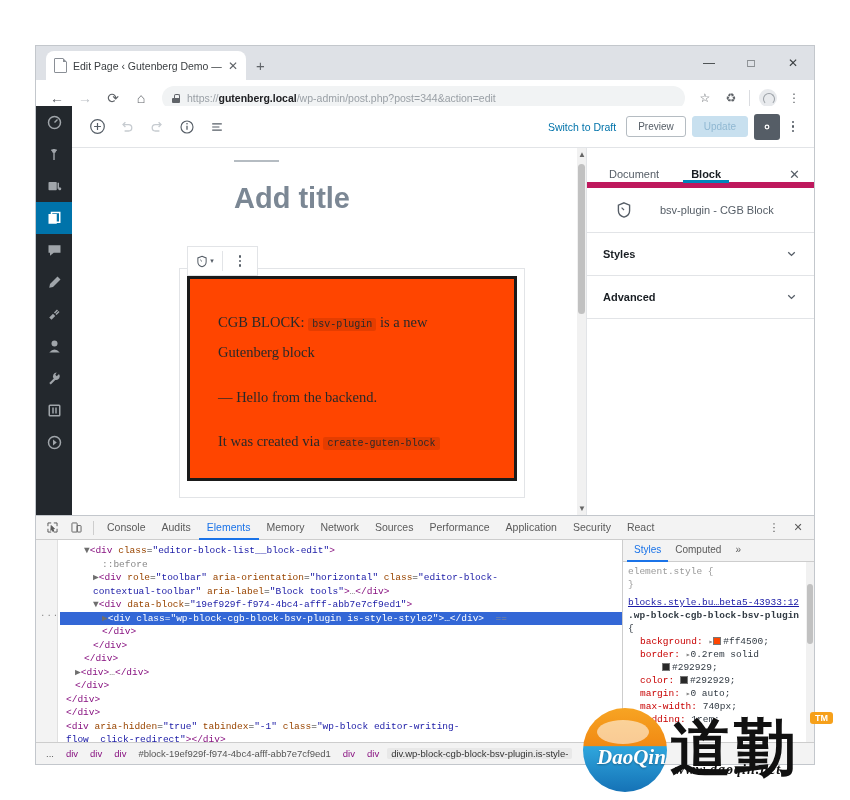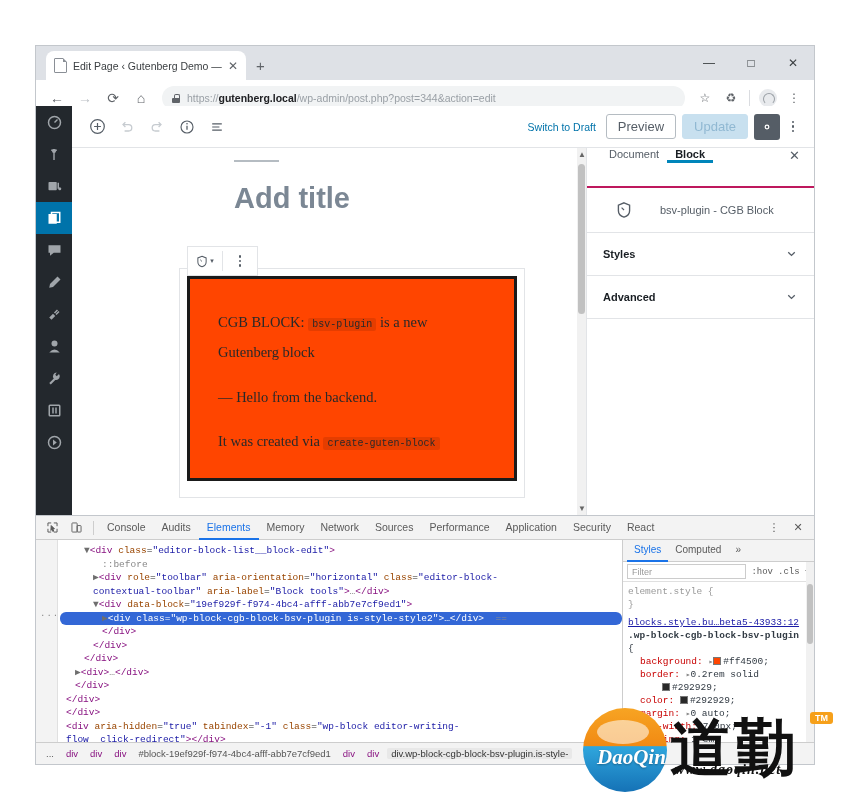--- a/index.html
+++ b/index.html
@@ -92,21 +92,21 @@
 
   
   .edhead { position:absolute; left:36px; right:0; top:60px; height:42px;
             background:#fff; border-bottom:1px solid #e2e4e7; display:flex;
             align-items:center; padding:0 10px; }
   .edico { width:30px; height:30px; display:flex; align-items:center;
            justify-content:center; color:#555d66; font-size:15px; }
   .edico.dim { color:#c6cbd0; }
   .hspacer { flex:1; }
   .lnkbtn { font-size:10.5px; color:#0073aa; padding:0 10px; }
-  .gbtn { font-size:13px; border:1px solid #b5bcc2; border-radius:3px;
+  .gbtn { font-size:10px; border:1px solid #b5bcc2; border-radius:3px;
           padding:4px 11px; color:#555d66; background:#fff; margin-right:6px; }
   .gbtn.prim { background:#c8e0ef; color:#90b8d2; border-color:#c8e0ef; }
   .sqbtn { width:26px; height:26px; background:#555d66; color:#fff;
            display:flex; align-items:center; justify-content:center;
            border-radius:3px; font-size:13px; margin-right:2px; }
   .dots3 { width:22px; display:flex; flex-direction:column; align-items:center;
            gap:2px; }
   .dots3 i { width:2.5px; height:2.5px; background:#555d66; border-radius:50%;
              display:block; }
 
@@ -140,22 +140,22 @@
             font-size:14.5px; color:#292929; line-height:2.1; }
   .bbtext code { font-family:"Liberation Mono", monospace; font-size:10px;
             background:rgba(0,0,0,.10); padding:1px 4px; border-radius:2px; }
   .bbtext p { margin-bottom:14px; }
   .blockframe { position:absolute; left:107px; top:120px; width:346px;
               height:230px; border:1px solid #e2e4e7; }
 
   
   .inspector { width:228px; background:#fff; border-left:1px solid #e2e4e7;
                position:relative; }
-  .instabs { height:40px; border-bottom:2px solid #be185d; display:flex;
-             align-items:flex-start; padding:0 14px; }
+  .instabs { height:40px; border-bottom:6px solid #be185d; display:flex;
+             align-items:flex-end; padding:0 14px;gap:16px; }
   .instab { display:flex; align-items:center; font-size:11px; color:#555d66;
             padding:0 8px; border-bottom:3px solid transparent;
             margin-bottom:-1px; }
   .instab.active { color:#191e23; font-weight:600; border-bottom-color:#0085ba; }
   .insx { margin-left:auto; display:flex; align-items:center; color:#555d66;
           font-size:13px; padding-left:6px; }
   .insrow { height:45px; border-bottom:1px solid #e2e4e7; display:flex;
             align-items:center; padding:0 29px; gap:28px; }
   .insrow .lbl { font-size:11px; color:#555d66; }
   .inspanel { height:43px; border-bottom:1px solid #e2e4e7; display:flex;
@@ -178,21 +178,21 @@
            display:flex; align-items:center; border-bottom:2px solid transparent; }
   .dttab.active { color:#1a73e8; border-bottom-color:#1a73e8; }
   .dtgap { flex:1; }
 
   .dtmain { position:absolute; left:0; right:0; top:24px; bottom:22px;
             display:flex; }
   .domtree { flex:1; position:relative; overflow:hidden; background:#fff;
              font-family:"Liberation Mono", monospace; font-size:9.5px;
              line-height:13.5px; color:#222; padding:4px 0 0 0; }
   .dline { white-space:pre; padding-left:6px; }
-  .dline.sel { background:#3367d6; color:#fff;border-radius:6px; }
+  .dline.sel { background:#3367d6; color:#fff; }
   .dline.sel .tg,.dline.sel .at,.dline.sel .av,.dline.sel .pn { color:#fff; }
   .tg { color:#881280; }
   .at { color:#994500; }
   .av { color:#1a1aa6; }
   .pn { color:#888; }
   .arw { color:#6e6e6e; }
   .badge-eq { color:#8b8b8b; }
   .gutter { position:absolute; left:0; top:0; width:22px; bottom:0;
             background:#f3f3f3; border-right:1px solid #e0e0e0; }
   .gutmark { position:absolute; left:4px; font-size:9px; color:#888;
@@ -561,26 +561,20 @@
 
         </div>
       </div>
 
       <div class="stylespane">
         <div class="sptabs">
           <div class="sptab active">Styles</div>
           <div class="sptab">Computed</div>
           <div class="sptab">»</div>
         </div>
-        <div class="spfilter">
-          <div class="filterbox">Filter</div>
-          <span class="spbtn">:hov</span>
-          <span class="spbtn">.cls</span>
-          <span class="spbtn">+</span>
-        </div>
         <div class="spcode">
           <div>
             <div style="color:#999;">element.style {</div>
             <div style="color:#999;">}</div>
           </div>
           <div style="height:5px;"></div>
           <div class="link">blocks.style.bu…beta5-43933:12</div>
           <div class="sel2">.wp-block-cgb-block-bsv-plugin</div>
           <div>{</div>
           <div style="padding-left:12px;">

